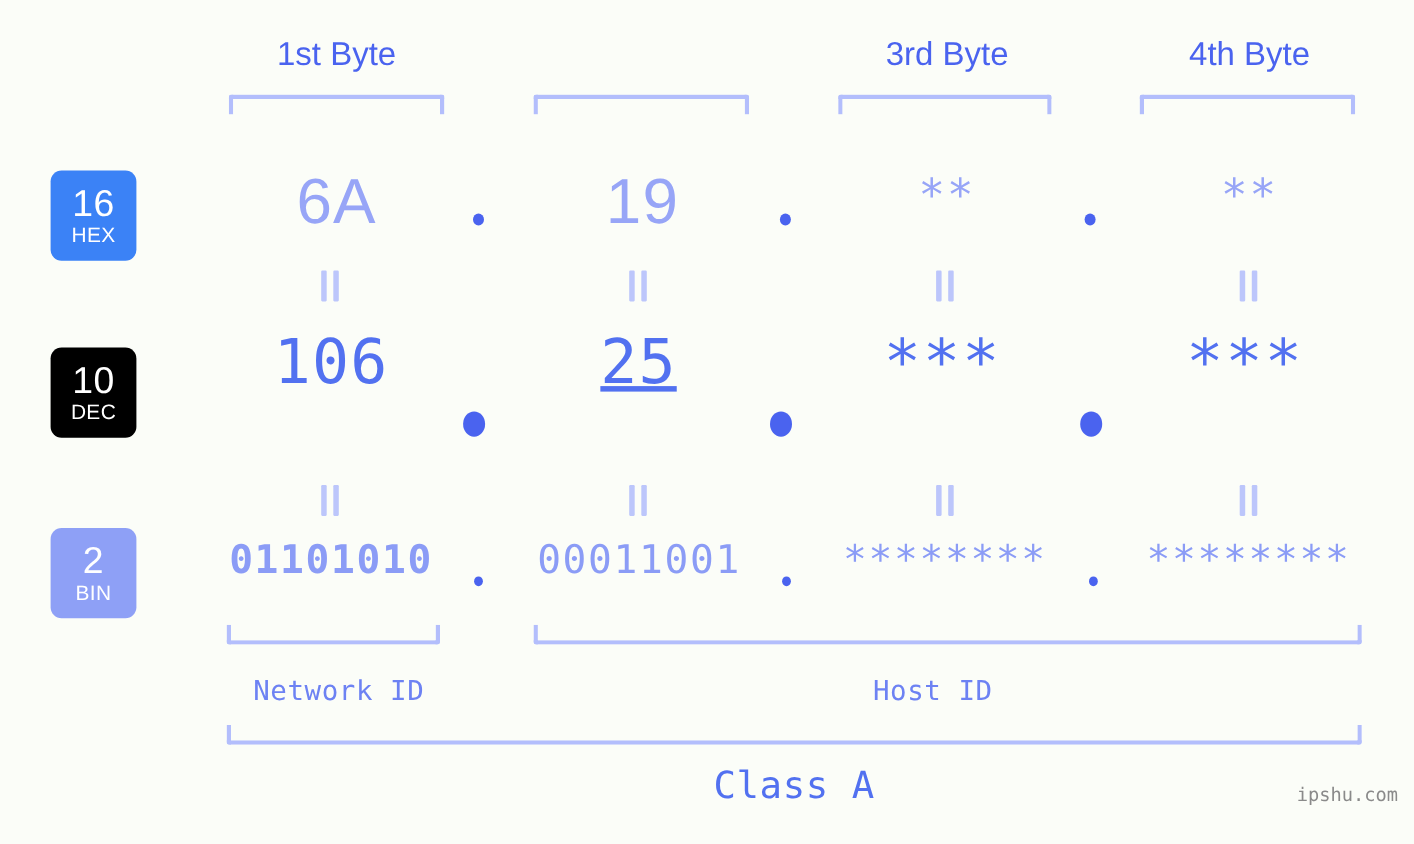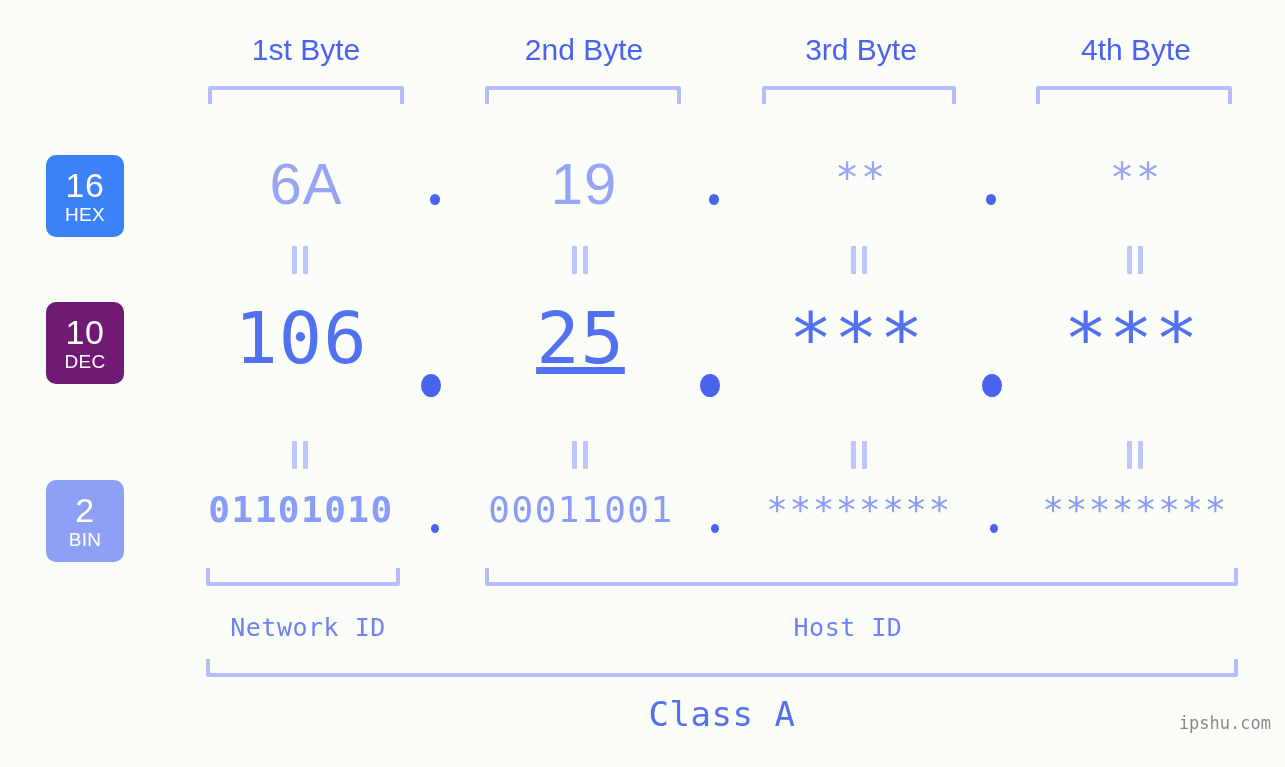--- a/index.html
+++ b/index.html
@@ -73,21 +73,21 @@
     font-weight: 400;
     letter-spacing: 0.5px;
   }
   .base-badge .nm {
     font-size: 19px;
     font-weight: 400;
     margin-top: 3px;
     letter-spacing: 0.3px;
   }
   #badge-hex { top: 155px; background: #3b82f6; }
-  #badge-dec { top: 302px; background: #701a75; }
+  #badge-dec { top: 316px; background: #000000; }
   #badge-bin { top: 480px; background: #8ea0f6; }
 
   
   .val {
     position: absolute;
     text-align: center;
     white-space: nowrap;
     font-family: "DejaVu Sans Mono", "Liberation Mono", monospace;
   }
 
@@ -101,21 +101,21 @@
   }
   .row-hex .val.masked {
     font-family: "DejaVu Sans Mono", monospace;
     font-size: 40px;
     letter-spacing: 2px;
     top: 158px;
   }
 
   .row-dec .val {
     top: 302px;
-    font-size: 72px;
+    font-size: 56px;
     color: #5271f0;
     letter-spacing: 1px;
     line-height: 1;
   }
   .row-dec .val.masked { letter-spacing: 2px; }
 
   .row-bin .val {
     top: 492px;
     font-size: 36px;
     color: #8b9cf6;
@@ -176,21 +176,20 @@
     color: #8a8a8a;
     letter-spacing: 0px;
   }
 </style>
 </head>
 <body>
 
 <div class="stage">
 
   <div class="byte-label" style="left:206px; width:200px;">1st Byte</div>
-  <div class="byte-label" style="left:484px; width:200px;">2nd Byte</div>
   <div class="byte-label" style="left:761px; width:200px;">3rd Byte</div>
   <div class="byte-label" style="left:1036px; width:200px;">4th Byte</div>
 
   <div class="bracket-down" style="left:208px; top:86px; width:196px;"></div>
   <div class="bracket-down" style="left:485px; top:86px; width:196px;"></div>
   <div class="bracket-down" style="left:762px; top:86px; width:194px;"></div>
   <div class="bracket-down" style="left:1036px; top:86px; width:196px;"></div>
 
   <div class="base-badge" id="badge-hex">
     <span class="num">16</span>

